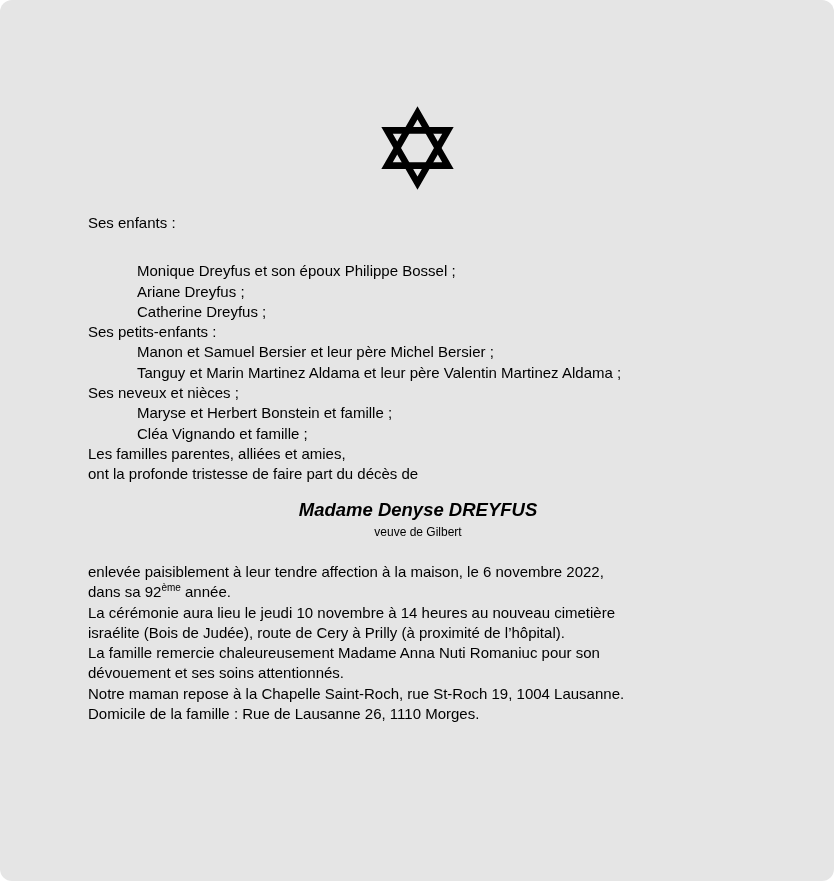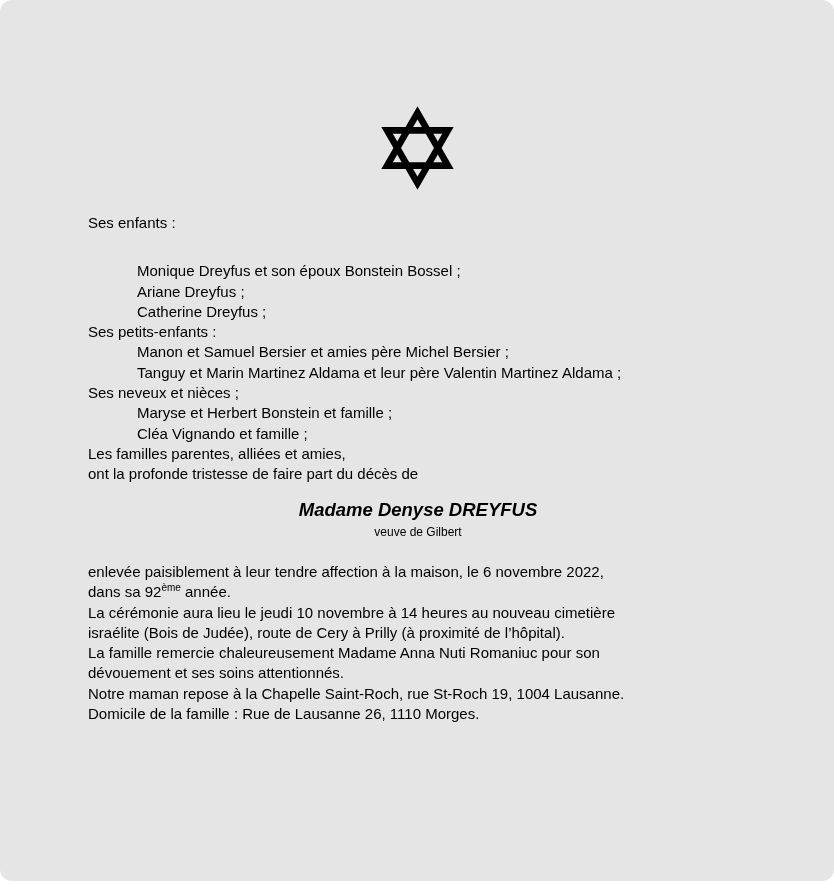--- a/index.html
+++ b/index.html
@@ -68,25 +68,25 @@
 
   <div class="star-row">
     <svg width="77" height="88" viewBox="0 0 87 100" xmlns="http://www.w3.org/2000/svg">
       <polygon points="43.5,10 8.9,70 78.1,70" fill="none" stroke="#000000" stroke-width="7.5"></polygon>
       <polygon points="43.5,90 8.9,30 78.1,30" fill="none" stroke="#000000" stroke-width="7.5"></polygon>
     </svg>
   </div>
 
   <div class="family-block">
       <div class="text-line"><span>Ses enfants :</span></div>
-      <div class="text-line indent gap-before"><span>Monique </span><b>Dreyfus</b><span> et son époux Bonstein </span><b>Bossel</b><span> ;</span></div>
+      <div class="text-line indent gap-before"><span>Monique </span><b>Dreyfus</b><span> et son époux Philippe </span><b>Bossel</b><span> ;</span></div>
       <div class="text-line indent"><span>Ariane </span><b>Dreyfus</b><span> ;</span></div>
       <div class="text-line indent"><span>Catherine </span><b>Dreyfus</b><span> ;</span></div>
       <div class="text-line"><span>Ses petits-enfants :</span></div>
-      <div class="text-line indent"><span>Manon et Samuel </span><b>Bersier</b><span> et amies père Michel </span><b>Bersier</b><span> ;</span></div>
+      <div class="text-line indent"><span>Manon et Samuel </span><b>Bersier</b><span> et leur père Michel </span><b>Bersier</b><span> ;</span></div>
       <div class="text-line indent"><span>Tanguy et Marin </span><b>Martinez Aldama</b><span> et leur père Valentin </span><b>Martinez Aldama</b><span> ;</span></div>
       <div class="text-line"><span>Ses neveux et nièces ;</span></div>
       <div class="text-line indent"><span>Maryse et Herbert </span><b>Bonstein</b><span> et famille ;</span></div>
       <div class="text-line indent"><span>Cléa </span><b>Vignando</b><span> et famille ;</span></div>
       <div class="text-line"><span>Les familles parentes, alliées et amies,</span></div>
       <div class="text-line"><span>ont la profonde tristesse de faire part du décès de</span></div>
     </div>
 
   <div class="title-block">
     <div class="deceased-name">Madame Denyse DREYFUS</div>

